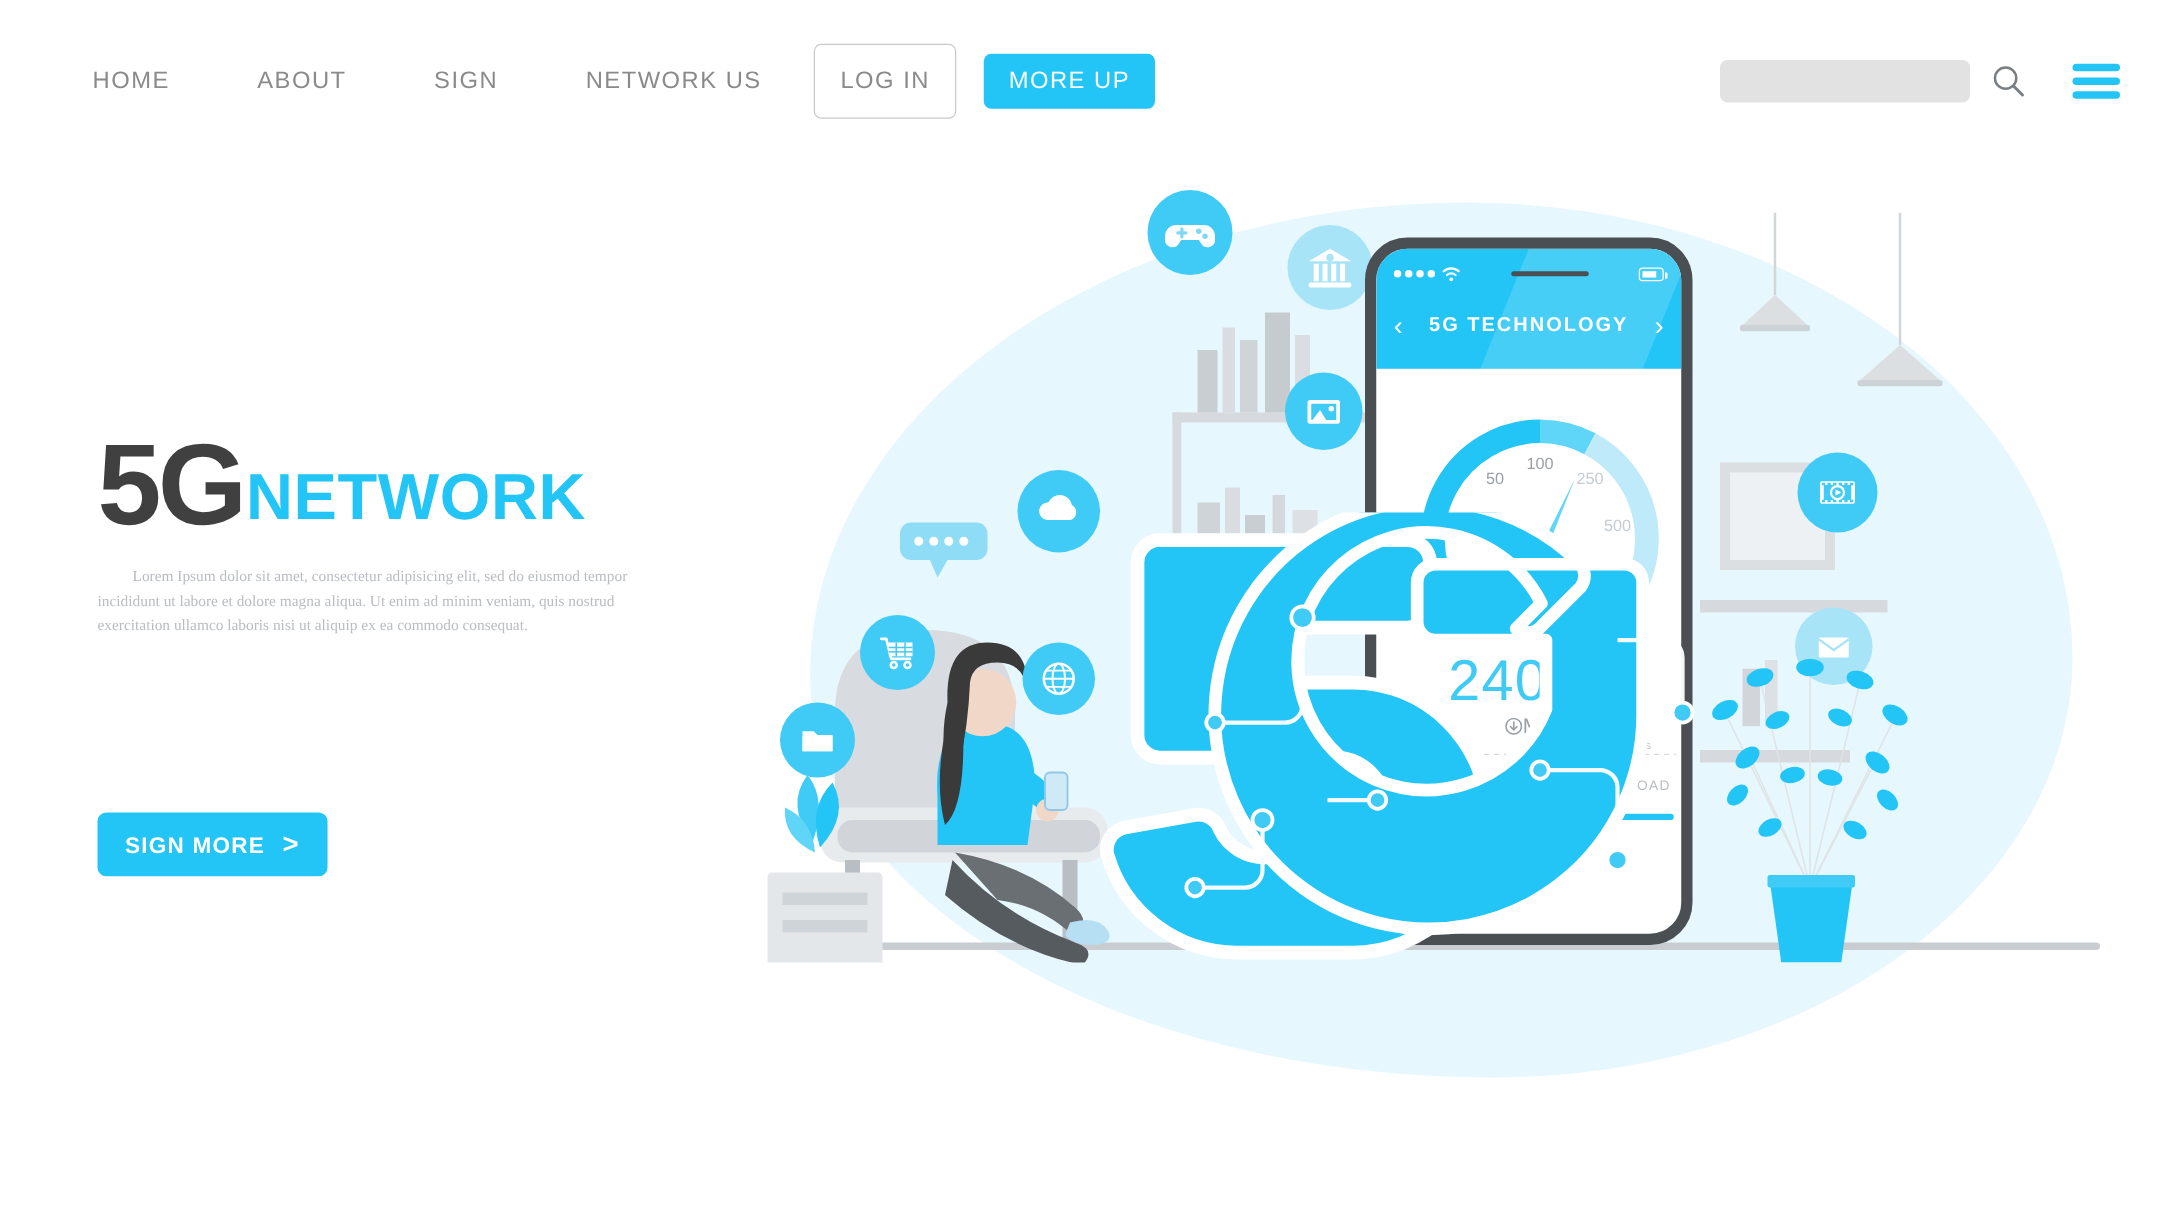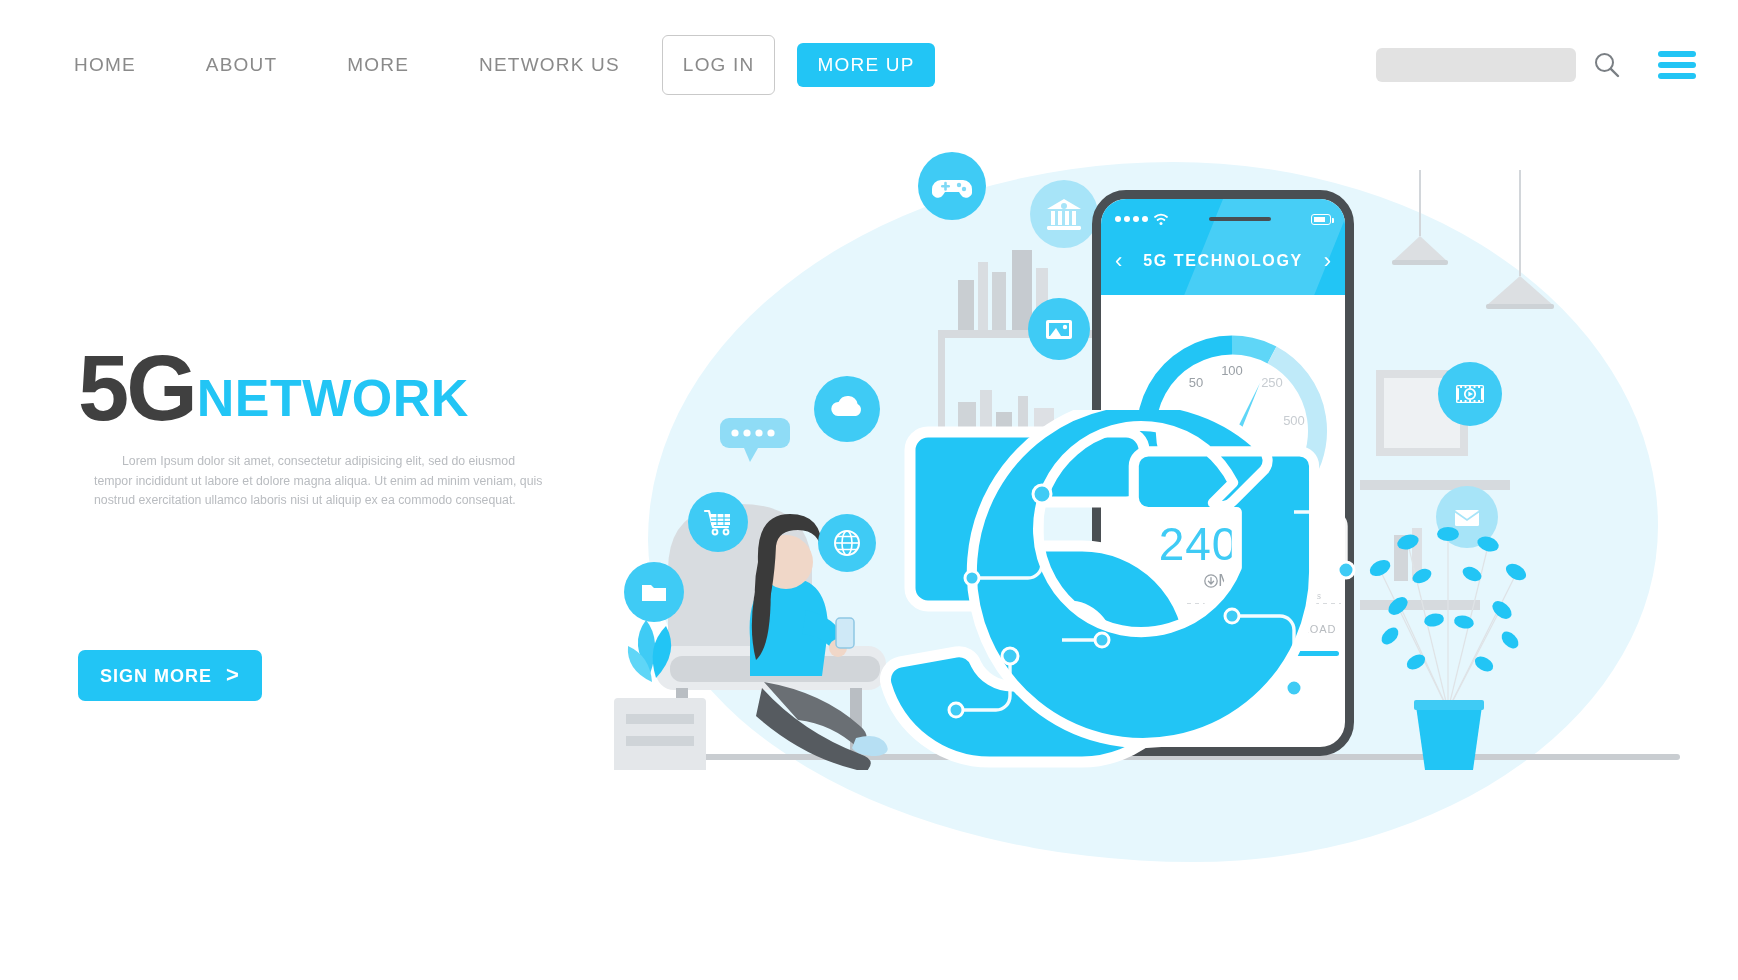--- a/index.html
+++ b/index.html
@@ -58,22 +58,21 @@
     font-size:52px; font-weight:bold; color:#22c5f5; line-height:0.95;
     letter-spacing:0.5px; font-family:"Liberation Sans", sans-serif;
   }
   .h-tech{
     font-size:41px; color:#7d7d7d; line-height:1.05; letter-spacing:5px;
     font-family:"Liberation Sans", sans-serif;
   }
   .hero-para{
     margin-top:26px; width:452px; color:#b9bcc0; font-size:12.3px;
     line-height:1.62; text-indent:28px; text-align:left;
-    font-family:Liberation Sans, sans-serif;
-    margin-left:16px;
+    font-family:Liberation Serif, serif;
   }
   .btn-readmore{
     position:absolute; left:78px; top:650px;
     background:#22c5f5; color:#fff; border:none; border-radius:7px;
     font-size:18px; font-weight:bold; letter-spacing:1px;
     padding:14px 22px; cursor:pointer;
     font-family:"Liberation Sans", sans-serif;
   }
   .btn-readmore .chev{ margin-left:14px; font-weight:bold; }
 
@@ -168,21 +167,21 @@
   
   .big5g{ position:absolute; left:276px; top:300px; width:700px; height:360px; }
 </style>
 </head>
 <body>
 
 <div class="navbar">
   <div class="nav-left">
     <a class="nav-link" href="#">HOME</a>
     <a class="nav-link" href="#">ABOUT</a>
-    <a class="nav-link" href="#">MORE</a>
+    <a class="nav-link" href="#">SIGN</a>
     <a class="nav-link contact" href="#">NETWORK US</a>
     <button class="btn-login">LOG IN</button>
     <button class="btn-signup">MORE UP</button>
   </div>
   <div class="nav-right">
     <input class="search-input" type="text" value="" placeholder="" style="">
     <span class="search-icon">
       <svg width="30" height="30" viewBox="0 0 30 30">
         <circle cx="12.5" cy="12.5" r="8.5" fill="none" stroke="#7a7f84" stroke-width="2"></circle>
         <line x1="18.8" y1="18.8" x2="26" y2="26" stroke="#7a7f84" stroke-width="2.4" stroke-linecap="round"></line>

